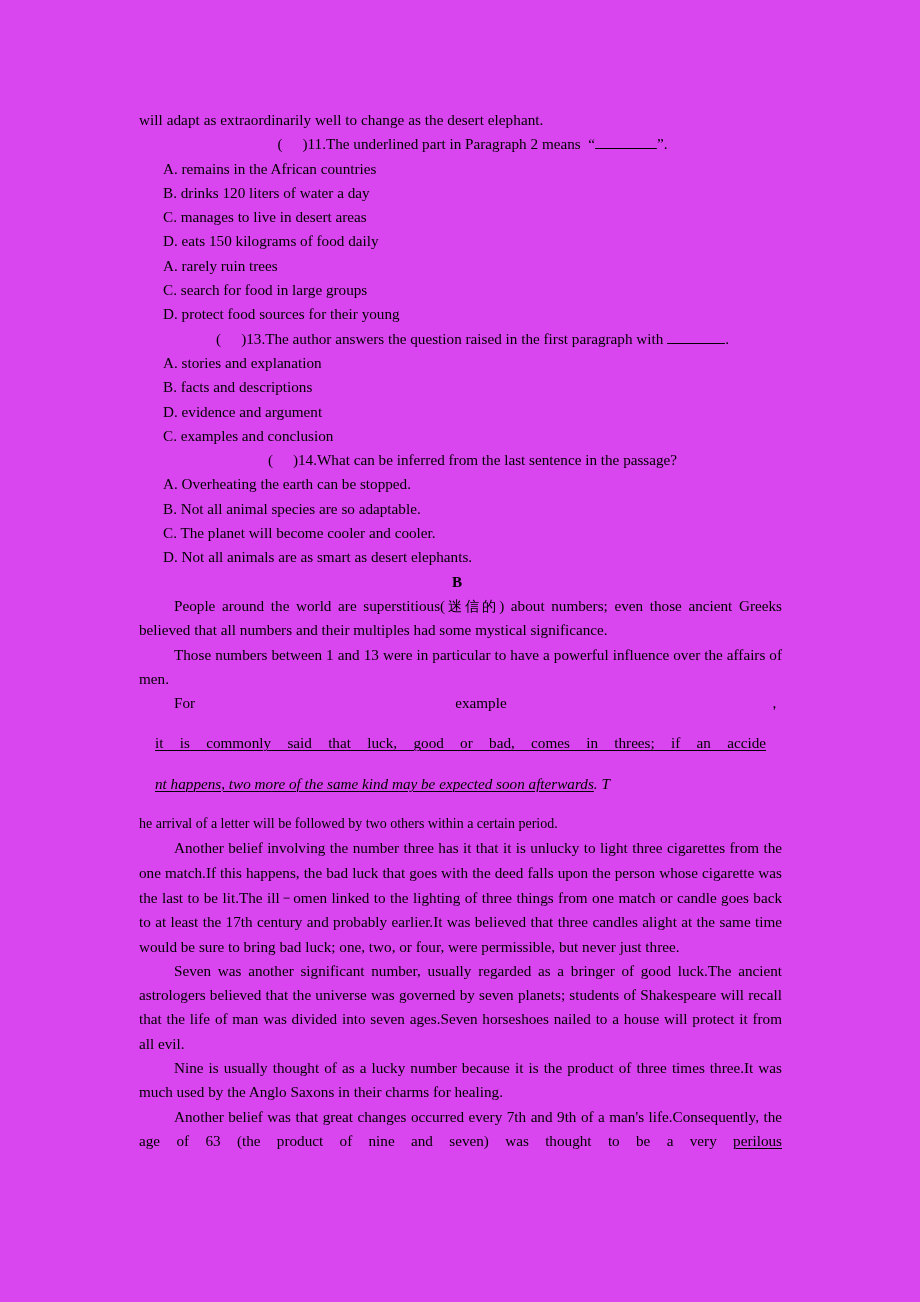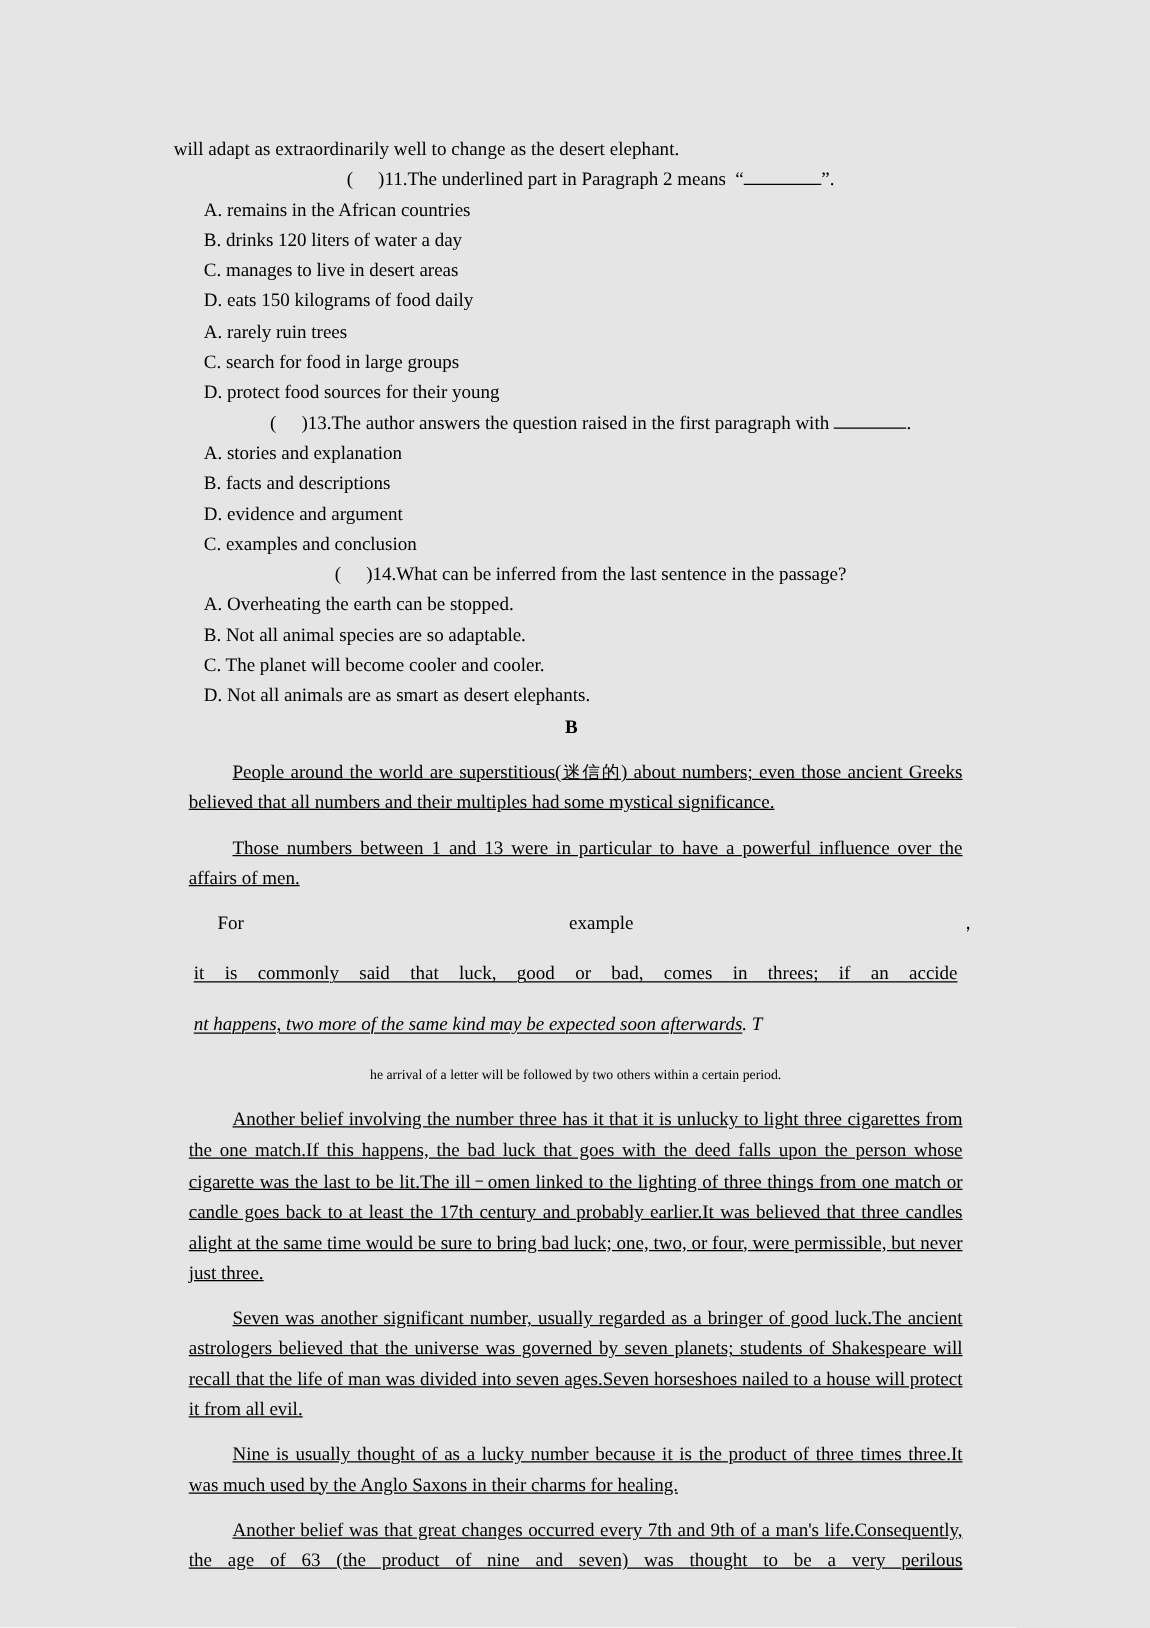--- a/index.html
+++ b/index.html
@@ -11,21 +11,21 @@
     width: 920px;
     height: 1302px;
     font-family: "Liberation Serif", "DejaVu Serif", serif;
     color: #000000;
     -webkit-font-smoothing: antialiased;
   }
   .page {
     position: relative;
     width: 920px;
     height: 1302px;
-    background: #e5e5e5;
+    background: #d946ef;
     overflow: hidden;
   }
   .content {
     position: absolute;
     left: 139px;
     top: 108px;
     width: 643px;
   }
 
   
@@ -71,23 +71,22 @@
     padding-right: 7px;
   }
 
   
   .para {
     font-size: 15.2px;
     line-height: 24.3px;
     text-align: justify;
     text-justify: inter-word;
     text-indent: 35px;
-    margin: 12px;
+    margin: 0;
     hyphens: none;
-    text-decoration: underline;
   }
 
   
   .para.force-just {
     text-align-last: justify;
   }
 
   
   .spread-line {
     font-size: 15.2px;
@@ -111,24 +110,24 @@
     line-height: 24.3px;
     text-align: justify;
     text-align-last: justify;
     margin: 16px;
   }
   .uline-block.last {
     text-align-last: left;
     font-style: italic;
   }
   .tail-line {
-    font-size: 11px;
+    font-size: 14px;
     line-height: 24.3px;
     margin: 0;
-    text-align: center;
+    text-align: left;
   }
   .cjk {
     font-family: "DejaVu Sans", "Liberation Sans", sans-serif;
     font-size: 14.2px;
   }
   .dash-full {
     font-family: "DejaVu Sans", sans-serif;
     font-size: 13.6px;
     vertical-align: 1px;
   }

